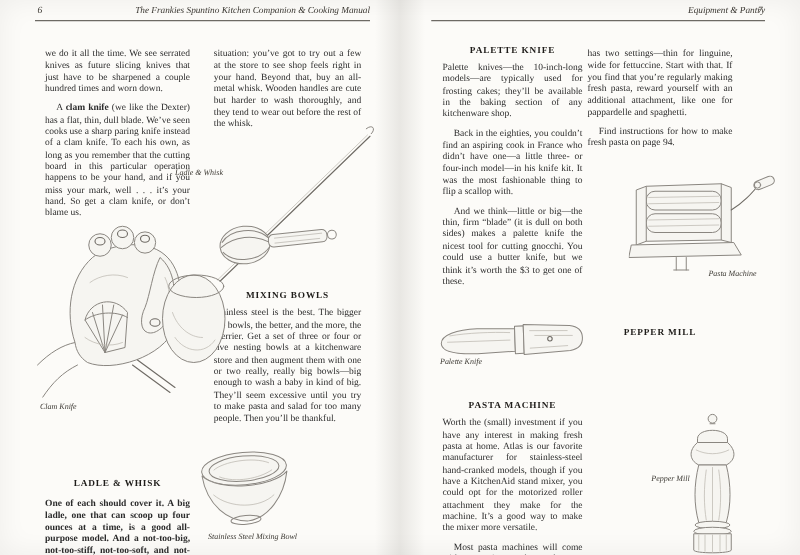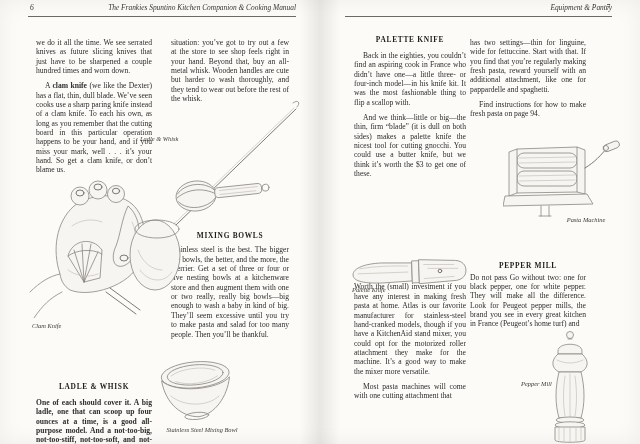--- a/index.html
+++ b/index.html
@@ -63,34 +63,34 @@
 
   <div class="col" style="left:165px; width:130px;">
     <p>situation: you’ve got to try out a few at the store to see shop feels right in your hand. Beyond that, buy an all-metal whisk. Wooden handles are cute but harder to wash thoroughly, and they tend to wear out before the rest of the whisk.</p>
     <div class="gap-ladle"></div>
     <h3 class="heading">MIXING BOWLS</h3>
     <p class="mt4">Stainless steel is the best. The bigger the bowls, the better, and the more, the merrier. Get a set of three or four or five nesting bowls at a kitchenware store and then augment them with one or two really, really big bowls—big enough to wash a baby in kind of big. They’ll seem excessive until you try to make pasta and salad for too many people. Then you’ll be thankful.</p>
   </div>
 
   <div class="col" style="left:348px; width:124px;">
     <h3 class="heading mt3">PALETTE KNIFE</h3>
+    <p class="mt4">Palette knives—the 10-inch-long models—are typically used for frosting cakes; they’ll be available in the baking section of any kitchenware shop.</p>
     <p class="indent">Back in the eighties, you couldn’t find an aspiring cook in France who didn’t have one—a little three- or four-inch model—in his knife kit. It was the most fashionable thing to flip a scallop with.</p>
     <p class="indent">And we think—little or big—the thin, firm “blade” (it is dull on both sides) makes a palette knife the nicest tool for cutting gnocchi. You could use a butter knife, but we think it’s worth the $3 to get one of these.</p>
     <div class="gap-palette"></div>
     <h3 class="heading">PASTA MACHINE</h3>
     <p class="mt4">Worth the (small) investment if you have any interest in making fresh pasta at home. Atlas is our favorite manufacturer for stainless-steel hand-cranked models, though if you have a KitchenAid stand mixer, you could opt for the motorized roller attachment they make for the machine. It’s a good way to make the mixer more versatile.</p>
     <p class="indent">Most pasta machines will come with one cutting attachment that</p>
   </div>
 
   <div class="col" style="left:464px; width:128px;">
     <p>has two settings—thin for linguine, wide for fettuccine. Start with that. If you find that you’re regularly making fresh pasta, reward yourself with an additional attachment, like one for pappardelle and spaghetti.</p>
     <p class="indent">Find instructions for how to make fresh pasta on page 94.</p>
     <div class="gap-pepper"></div>
     <h3 class="heading">PEPPER MILL</h3>
-    <p class="mt2">Do not pass Go without two: one for black pepper, one for white pepper. They will make all the difference. Look for Peugeot pepper mills, the brand you see in every great kitchen in France (Peugeot’s home turf) and</p>
   </div>
 
   <div class="illus" style="left:28px; top:166px; width:126px; height:152px;">
     <svg width="126" height="152" viewBox="0 0 126 152">
       <path class="sk" d="M2,126 C12,116 22,110 32,108"></path>
       <path class="sk" d="M6,152 C14,140 22,132 34,126"></path>
       <path class="skf" d="M32,108 C24,84 28,56 46,40 C58,30 88,24 104,38 C118,50 120,76 112,96 C102,120 62,132 42,124 C36,120 33,115 32,108 Z"></path>
       <circle class="skf" cx="52" cy="30" r="9"></circle>
       <ellipse class="skd" cx="52" cy="27" rx="4" ry="3"></ellipse>
       <circle class="skf" cx="70" cy="24" r="9"></circle>

